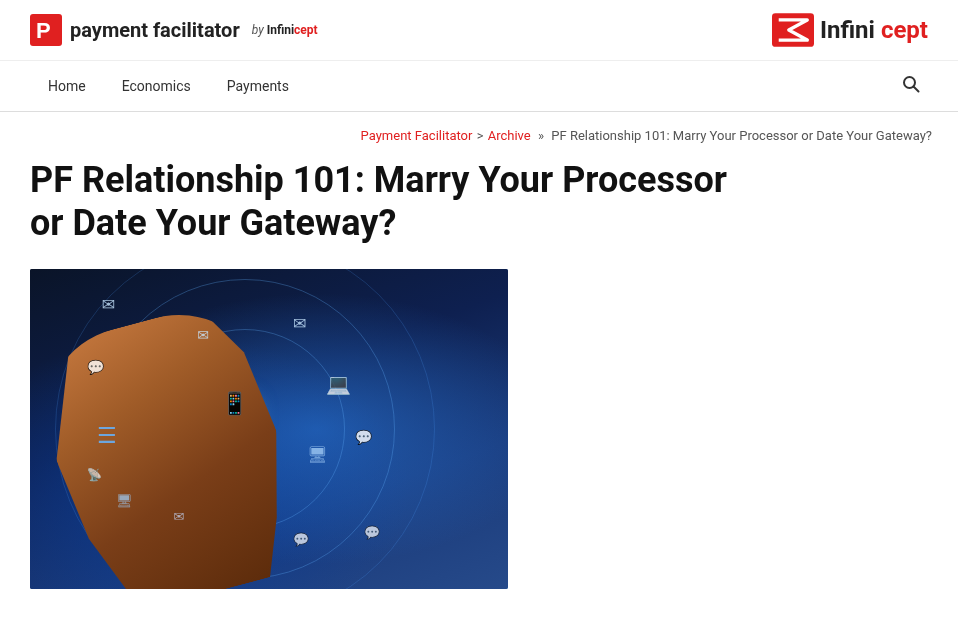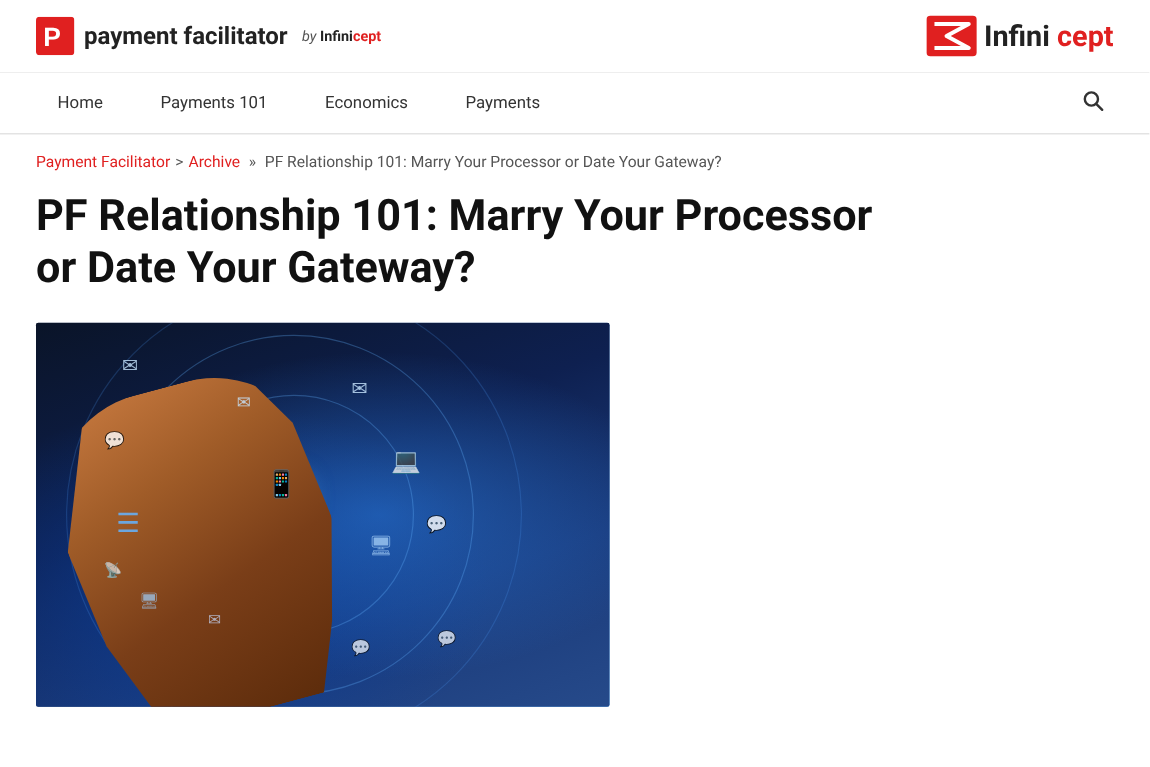--- a/index.html
+++ b/index.html
@@ -56,21 +56,21 @@
       height: 36px;
     }
 
     
     .nav {
       display: flex;
       align-items: center;
       padding: 0 30px;
       border-bottom: 1px solid #ddd;
       background: #fff;
-      gap: 12px;
+      gap: 0;
     }
 
     .nav-item {
       padding: 14px 18px;
       font-size: 14px;
       color: #333;
       cursor: pointer;
       text-decoration: none;
       white-space: nowrap;
     }
@@ -79,20 +79,21 @@
       margin-left: auto;
       padding: 14px 8px;
       cursor: pointer;
     }
 
     
     .breadcrumb {
       padding: 16px 26px 8px 30px;
       font-size: 13px;
       color: #555;
+      text-align: right;
     }
 
     .breadcrumb a {
       color: #e02020;
       text-decoration: none;
     }
 
     .breadcrumb .separator {
       margin: 0 4px;
       color: #555;
@@ -204,21 +205,20 @@
     </svg>
     <div class="infinicept-logo">
       <span style="color:#222;">Infini</span>
         <span style="color:#e02020;">cept</span>
     </div>
   </div>
 </header>
 
 <nav class="nav">
   <a class="nav-item">Home</a>
-  <a class="nav-item">Payments 101</a>
   <a class="nav-item">Economics</a>
   <a class="nav-item">Payments</a>
   <div class="nav-search">
     <svg width="18" height="18" viewBox="0 0 18 18" fill="none" xmlns="http://www.w3.org/2000/svg">
       <circle cx="7.5" cy="7.5" r="5.5" stroke="#333" stroke-width="2"></circle>
       <line x1="11.5" y1="11.5" x2="16.5" y2="16.5" stroke="#333" stroke-width="2" stroke-linecap="round"></line>
     </svg>
   </div>
 </nav>
 

